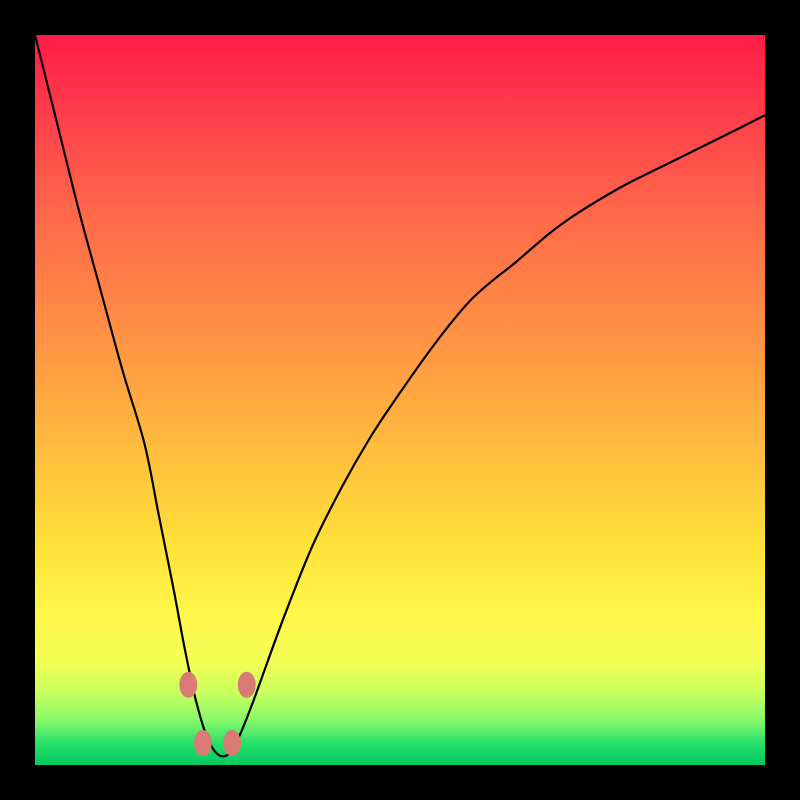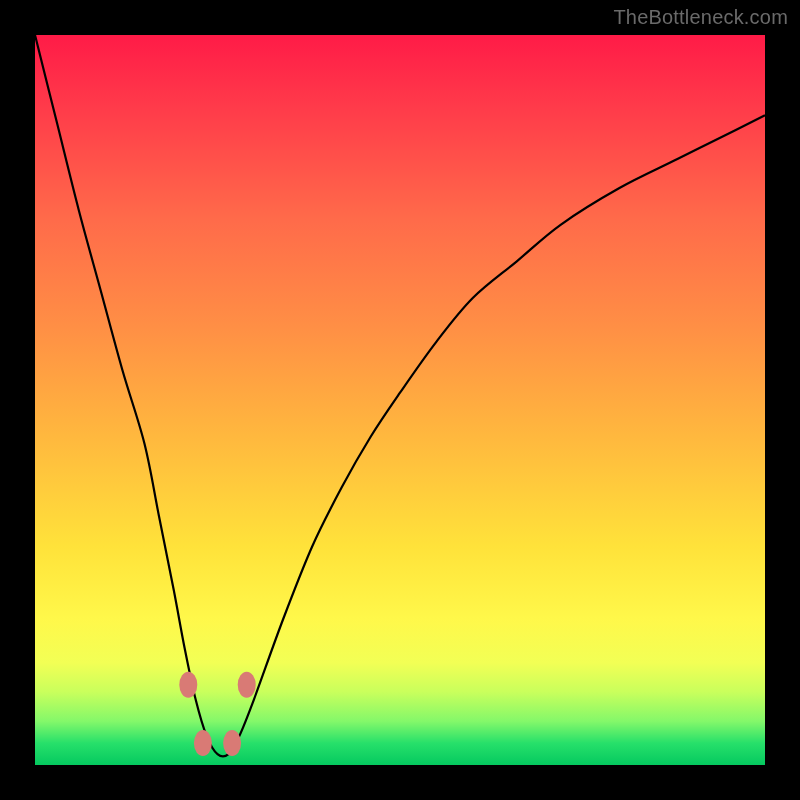--- a/index.html
+++ b/index.html
@@ -62,21 +62,20 @@
   .bead {
     fill: #d97a75;
     stroke: none;
   }
 </style>
 </head>
 <body>
 
 <div class="frame">
 
-  <div class="watermark">TheBottleneck.com</div>
 
   <div class="plot-area">
 
     <svg class="curve" viewBox="0 0 730 730" preserveAspectRatio="none">
 
       <path id="curve-path" fill="none" stroke="#000" stroke-width="2.2" d="M 0 0 C 3.65 14.600000000000003, 14.599999999999998 58.40000000000002, 21.9 87.60000000000002 C 29.2 116.80000000000003, 36.5 147.21666666666673, 43.8 175.20000000000005 C 51.099999999999994 203.18333333333337, 58.400000000000006 228.73333333333335, 65.7 255.5 C 73 282.26666666666665, 80.3 310.24999999999994, 87.6 335.79999999999995 C 94.89999999999999 361.34999999999997, 103.41666666666666 384.4666666666667, 109.5 408.8 C 115.58333333333334 433.1333333333333, 119.23333333333335 457.46666666666664, 124.10000000000001 481.79999999999995 C 128.96666666666667 506.13333333333327, 134.44166666666666 532.9, 138.7 554.8 C 142.95833333333331 576.6999999999999, 145.99999999999997 594.95, 149.64999999999998 613.2 C 153.29999999999998 631.45, 156.95 649.6999999999999, 160.6 664.3 C 164.25 678.9, 167.89999999999998 691.675, 171.54999999999998 700.8 C 175.2 709.925, 178.85 716.0083333333333, 182.5 719.05 C 186.15 722.0916666666666, 189.8 722.0916666666666, 193.45000000000002 719.05 C 197.10000000000002 716.0083333333333, 200.14166666666668 709.925, 204.4 700.8 C 208.65833333333333 691.675, 211.7 683.7666666666667, 219 664.3 C 226.3 644.8333333333333, 238.4666666666667 609.55, 248.20000000000002 584 C 257.93333333333334 558.45, 267.66666666666663 532.9, 277.4 511 C 287.1333333333333 489.1, 296.8666666666666 470.85, 306.59999999999997 452.6 C 316.3333333333333 434.35, 326.06666666666666 417.31666666666666, 335.8 401.5 C 345.53333333333336 385.68333333333334, 354.05 373.51666666666665, 365 357.7 C 375.95 341.8833333333333, 389.33333333333337 322.4166666666667, 401.50000000000006 306.6 C 413.66666666666674 290.78333333333336, 424.6166666666667 276.18333333333334, 438 262.8 C 451.3833333333333 249.41666666666669, 467.2 238.4666666666667, 481.8 226.3 C 496.40000000000003 214.13333333333333, 508.5666666666667 201.96666666666664, 525.6 189.79999999999995 C 542.6333333333333 177.63333333333327, 564.5333333333333 164.24999999999994, 584 153.29999999999995 C 603.4666666666667 142.34999999999997, 622.9333333333333 133.83333333333334, 642.4 124.10000000000002 C 661.8666666666667 114.36666666666669, 686.1999999999999 102.19999999999999, 700.8 94.89999999999998 C 715.4 87.59999999999997, 725.1333333333333 82.73333333333329, 730 80.29999999999995"></path>
       <g id="beads">
           <ellipse cx="153.29999999999998" cy="649.7" rx="9" ry="13" class="bead"></ellipse>
           <ellipse cx="167.9" cy="708.1" rx="9" ry="13" class="bead"></ellipse>
           <ellipse cx="197.10000000000002" cy="708.1" rx="9" ry="13" class="bead"></ellipse>

